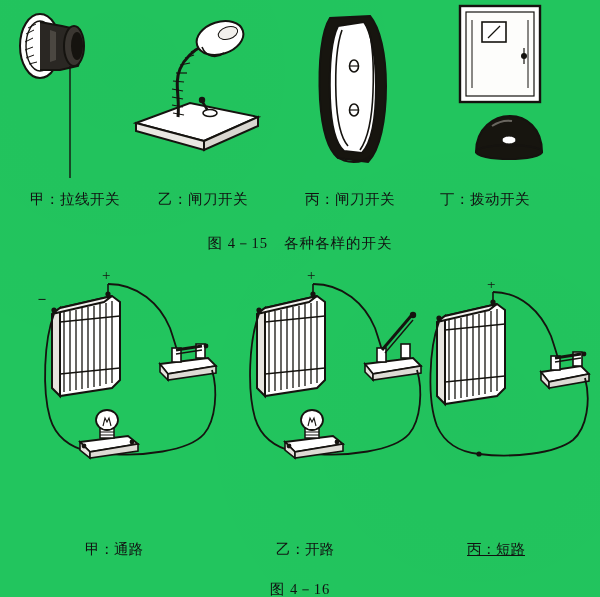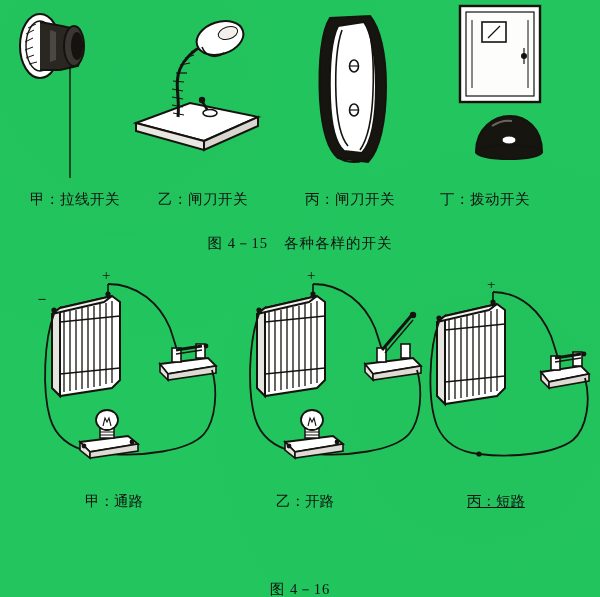--- a/index.html
+++ b/index.html
@@ -71,21 +71,21 @@
     width: 600px;
     height: 300px;
   }
   .cap2 {
     position: absolute;
     top: 222px;
     left: 0;
     width: 600px;
     font-size: 14.5px;
   }
-  .cap2 .c { position: absolute; white-space: nowrap; }
+  .cap2 .c { position: absolute; white-space: nowrap; margin-top: 48px; }
   .cap2 .c1 { left: 85px; }
   .cap2 .c2 { left: 276px; }
   .cap2 .c3 { left: 467px; text-decoration: underline; }
   .t2 { top: 540px; margin-top: 40px; }
 
   svg { display: block; }
   .ln { fill: none; stroke: #15130f; }
   .fillblk { fill: #15130f; }
 </style>
 </head>

